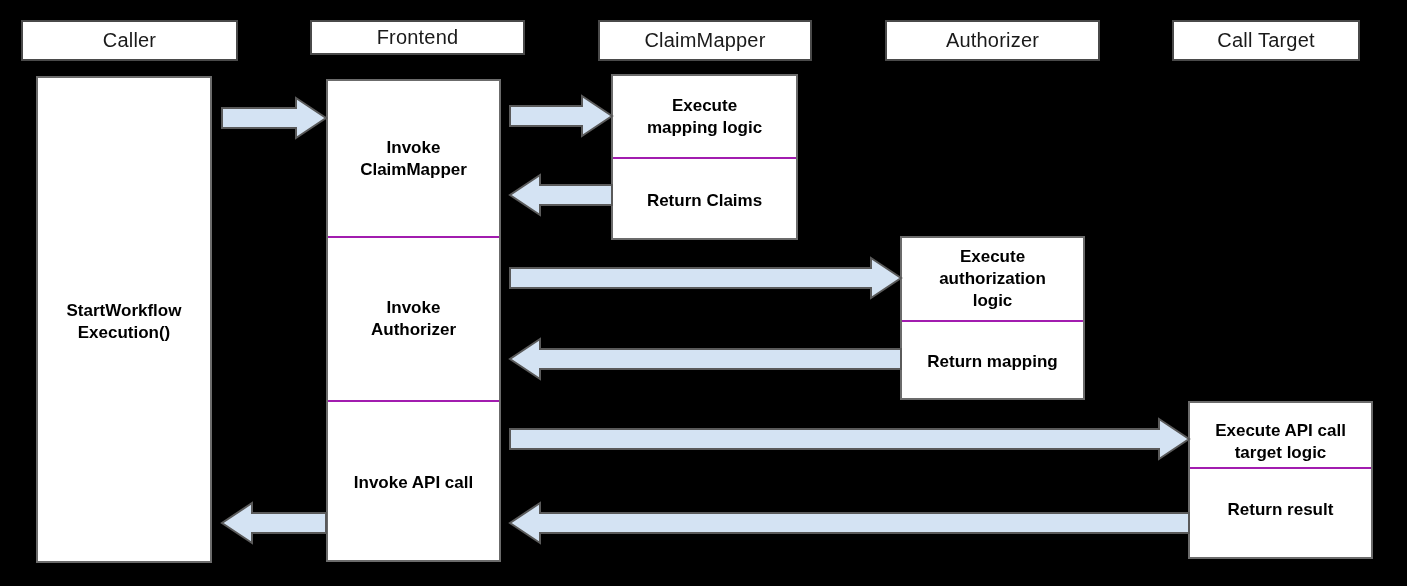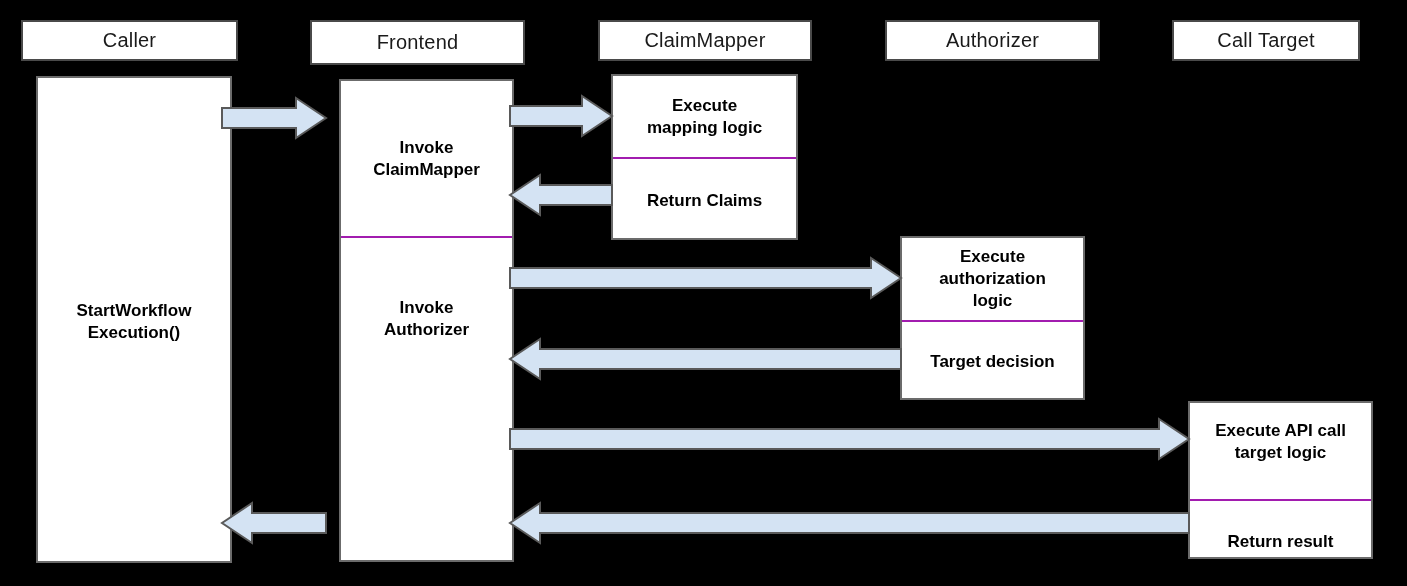--- a/index.html
+++ b/index.html
@@ -67,55 +67,56 @@
   }
 </style>
 </head>
 <body>
 
 <div id="canvas">
 
   <div class="hdr" style="left:21px;  top:20px; width:217px; height:41px;">
     <span>Caller</span>
   </div>
-  <div class="hdr" style="left:310px; top:20px; width:215px; height:45px;">
+  <div class="hdr" style="left:310px; top:20px; width:215px; height:35px;">
     <span>Frontend</span>
   </div>
   <div class="hdr" style="left:598px; top:20px; width:214px; height:41px;">
     <span>ClaimMapper</span>
   </div>
   <div class="hdr" style="left:885px; top:20px; width:215px; height:41px;">
     <span>Authorizer</span>
   </div>
   <div class="hdr" style="left:1172px; top:20px; width:188px; height:41px;">
     <span>Call Target</span>
   </div>
 
-  <div class="life" style="left:36px; top:76px; width:196px; height:487px;">
+  <div class="life" style="left:36px; top:76px; width:176px; height:487px;">
     <div class="seg" style="top:0; height:487px;">StartWorkflow<br>Execution()</div>
   </div>
 
-  <div class="life" style="left:339px; top:79px; width:175px; height:483px;">
+  <div class="life" style="left:326px; top:79px; width:175px; height:483px;">
     <div class="seg" style="top:0px;   height:155px;">Invoke<br>ClaimMapper</div>
     <div class="seg divtop" style="top:155px; height:164px;">Invoke<br>Authorizer</div>
+    <div class="seg divtop" style="top:319px; height:164px;">Invoke API call</div>
   </div>
 
   <div class="life" style="left:611px; top:74px; width:187px; height:166px;">
     <div class="seg" style="top:0px;  height:81px;">Execute<br>mapping logic</div>
     <div class="seg divtop" style="top:81px; height:85px;">Return Claims</div>
   </div>
 
   <div class="life" style="left:900px; top:236px; width:185px; height:164px;">
     <div class="seg" style="top:0px;  height:82px;">Execute<br>authorization<br>logic</div>
-    <div class="seg divtop" style="top:82px; height:82px;">Target decision</div>
+    <div class="seg divtop" style="top:82px; height:82px;">Return mapping</div>
   </div>
 
   <div class="life" style="left:1188px; top:401px; width:185px; height:158px;">
     <div class="seg" style="top:0px;  height:78px;">Execute API call<br>target logic</div>
-    <div class="seg divtop" style="top:96px; height:84px;">Return result</div>
+    <div class="seg divtop" style="top:64px; height:84px;">Return result</div>
   </div>
 
   <div class="arrow-wrap" style="left:222px; top:98px; width:104px; height:40px;">
     <svg viewBox="0 0 104 40" preserveAspectRatio="none">
       <polygon points="0,10 74,10 74,0 104,20 74,40 74,30 0,30" fill="#d4e3f3" stroke="#5a5a5a" stroke-width="2"></polygon>
     </svg>
   </div>
 
   <div class="arrow-wrap" style="left:510px; top:96px; width:102px; height:40px;">
     <svg viewBox="0 0 102 40" preserveAspectRatio="none">

